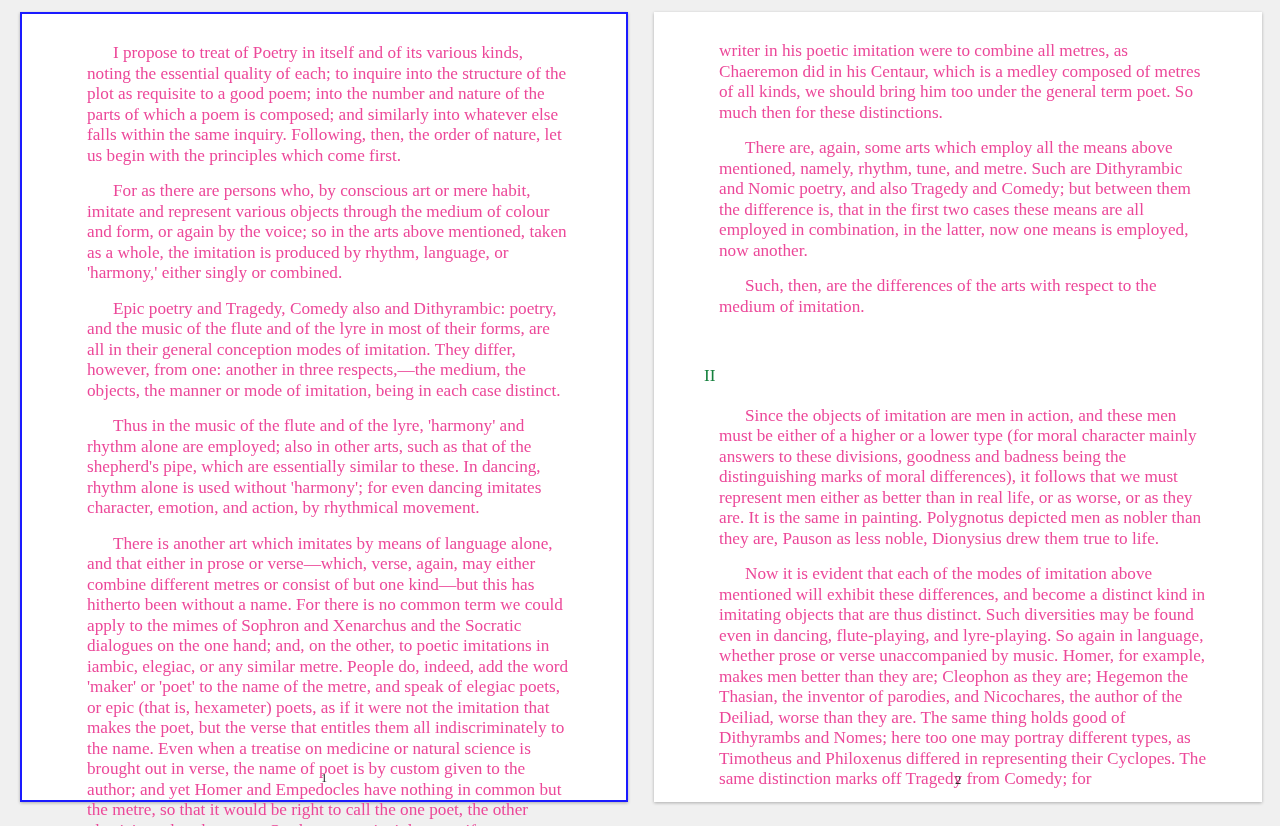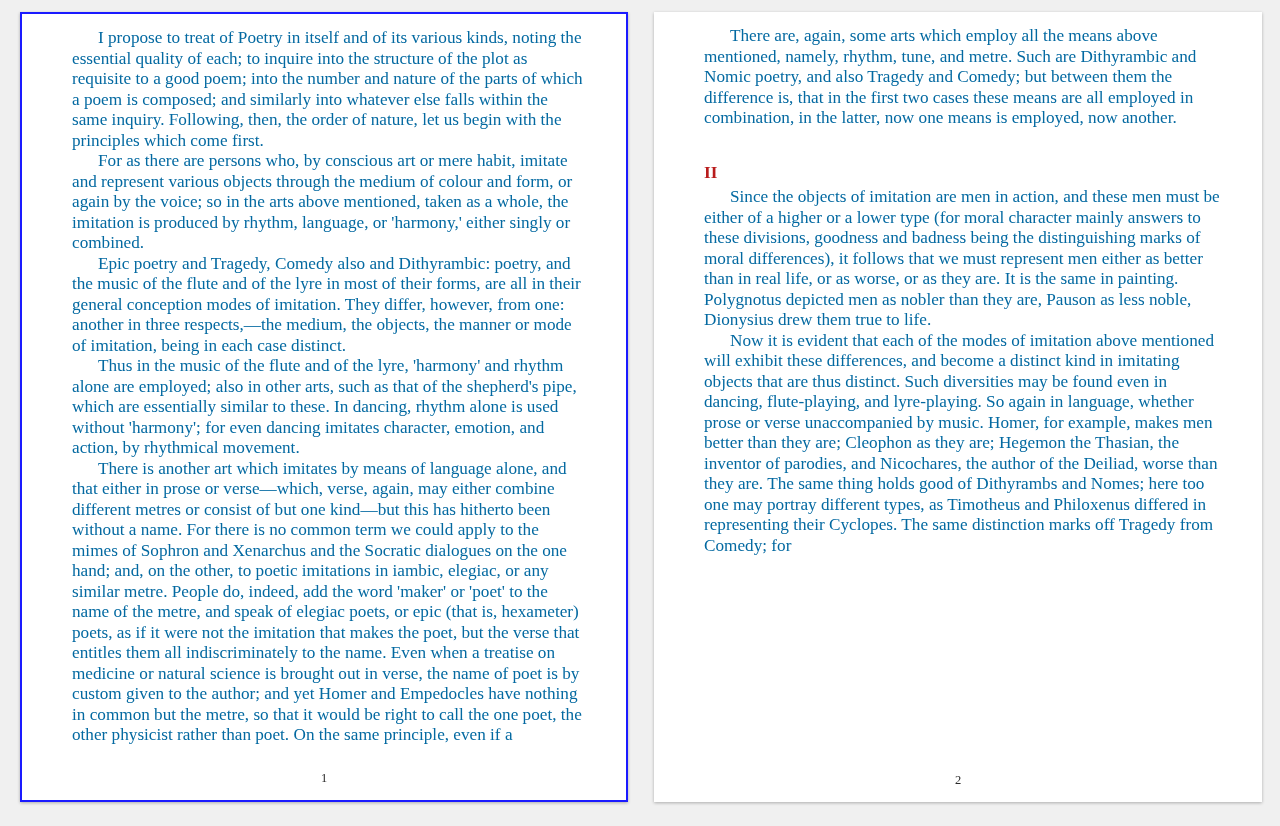--- a/index.html
+++ b/index.html
@@ -38,38 +38,38 @@
   }
   .page-body {
     position: absolute;
     left: 0;
     right: 0;
     top: 0;
     padding: 14px 40px 0 50px;
     box-sizing: border-box;
   }
   .page p {
-    margin: 0;
+    margin: 15px;
     font-size: 17.2px;
     line-height: 20.5px;
-    color: #0369a1;
+    color: #ec4899;
     text-indent: 26px;
     text-align: left;
     font-family: "Liberation Serif", serif;
   }
   .page p.no-indent {
     text-indent: 0;
   }
   .section-heading {
     margin: 0;
     padding: 34px 0 4px 0;
     font-size: 17.2px;
     line-height: 20.5px;
-    font-weight: bold;
-    color: #b91c1c;
+    font-weight: normal;
+    color: #15803d;
     font-family: "Liberation Serif", serif;
   }
   .page-number {
     position: absolute;
     bottom: 14px;
     left: 0;
     right: 0;
     text-align: center;
     font-size: 12.5px;
     color: #2a2a2a;
@@ -87,21 +87,23 @@
       <p>For as there are persons who, by conscious art or mere habit, imitate and represent various objects through the medium of colour and form, or again by the voice; so in the arts above mentioned, taken as a whole, the imitation is produced by rhythm, language, or 'harmony,' either singly or combined.</p>
       <p>Epic poetry and Tragedy, Comedy also and Dithyrambic: poetry, and the music of the flute and of the lyre in most of their forms, are all in their general conception modes of imitation. They differ, however, from one: another in three respects,—the medium, the objects, the manner or mode of imitation, being in each case distinct.</p>
       <p>Thus in the music of the flute and of the lyre, 'harmony' and rhythm alone are employed; also in other arts, such as that of the shepherd's pipe, which are essentially similar to these. In dancing, rhythm alone is used without 'harmony'; for even dancing imitates character, emotion, and action, by rhythmical movement.</p>
       <p>There is another art which imitates by means of language alone, and that either in prose or verse—which, verse, again, may either combine different metres or consist of but one kind—but this has hitherto been without a name. For there is no common term we could apply to the mimes of Sophron and Xenarchus and the Socratic dialogues on the one hand; and, on the other, to poetic imitations in iambic, elegiac, or any similar metre. People do, indeed, add the word 'maker' or 'poet' to the name of the metre, and speak of elegiac poets, or epic (that is, hexameter) poets, as if it were not the imitation that makes the poet, but the verse that entitles them all indiscriminately to the name. Even when a treatise on medicine or natural science is brought out in verse, the name of poet is by custom given to the author; and yet Homer and Empedocles have nothing in common but the metre, so that it would be right to call the one poet, the other physicist rather than poet. On the same principle, even if a</p>
     </div>
     <div class="page-number">1</div>
   </div>
 
   <div class="page">
     <div class="page-body">
+      <p class="no-indent">writer in his poetic imitation were to combine all metres, as Chaeremon did in his Centaur, which is a medley composed of metres of all kinds, we should bring him too under the general term poet. So much then for these distinctions.</p>
       <p>There are, again, some arts which employ all the means above mentioned, namely, rhythm, tune, and metre. Such are Dithyrambic and Nomic poetry, and also Tragedy and Comedy; but between them the difference is, that in the first two cases these means are all employed in combination, in the latter, now one means is employed, now another.</p>
+      <p>Such, then, are the differences of the arts with respect to the medium of imitation.</p>
       <div class="section-heading">II</div>
       <p>Since the objects of imitation are men in action, and these men must be either of a higher or a lower type (for moral character mainly answers to these divisions, goodness and badness being the distinguishing marks of moral differences), it follows that we must represent men either as better than in real life, or as worse, or as they are. It is the same in painting. Polygnotus depicted men as nobler than they are, Pauson as less noble, Dionysius drew them true to life.</p>
       <p>Now it is evident that each of the modes of imitation above mentioned will exhibit these differences, and become a distinct kind in imitating objects that are thus distinct. Such diversities may be found even in dancing, flute-playing, and lyre-playing. So again in language, whether prose or verse unaccompanied by music. Homer, for example, makes men better than they are; Cleophon as they are; Hegemon the Thasian, the inventor of parodies, and Nicochares, the author of the Deiliad, worse than they are. The same thing holds good of Dithyrambs and Nomes; here too one may portray different types, as Timotheus and Philoxenus differed in representing their Cyclopes. The same distinction marks off Tragedy from Comedy; for</p>
     </div>
     <div class="page-number">2</div>
   </div>
 
 </div>
 
 </body></html>

